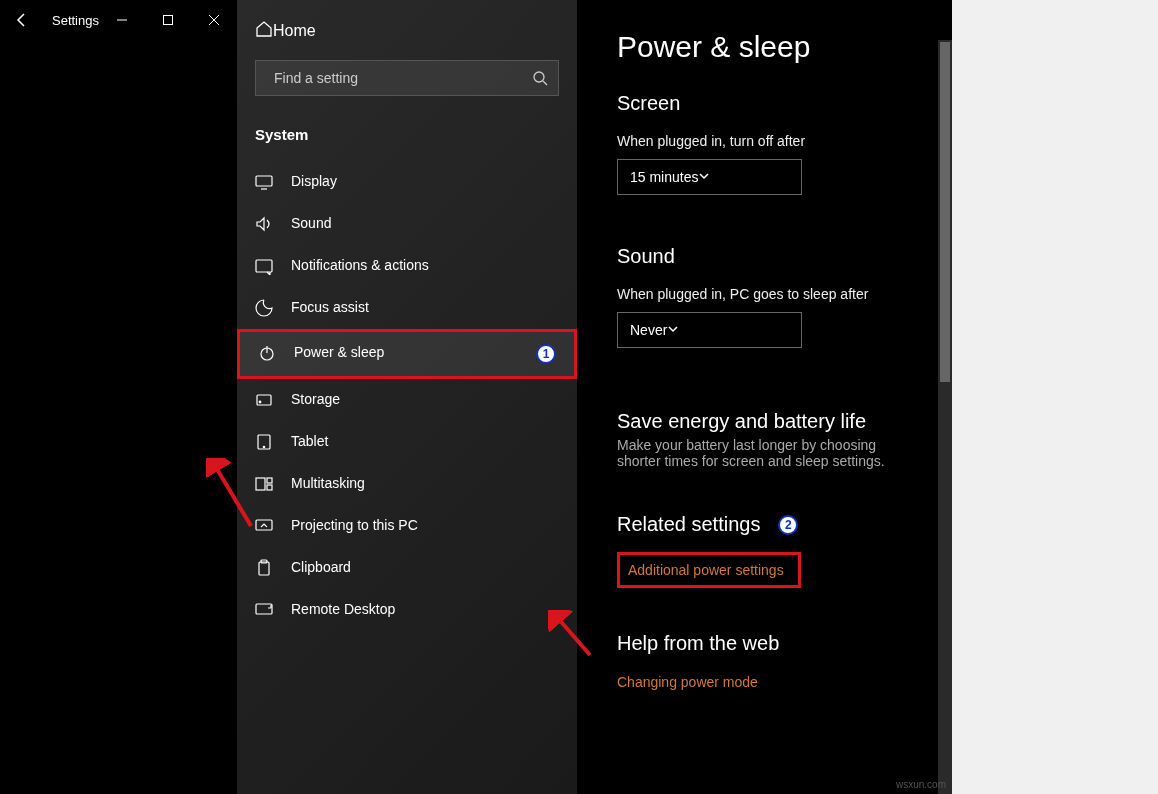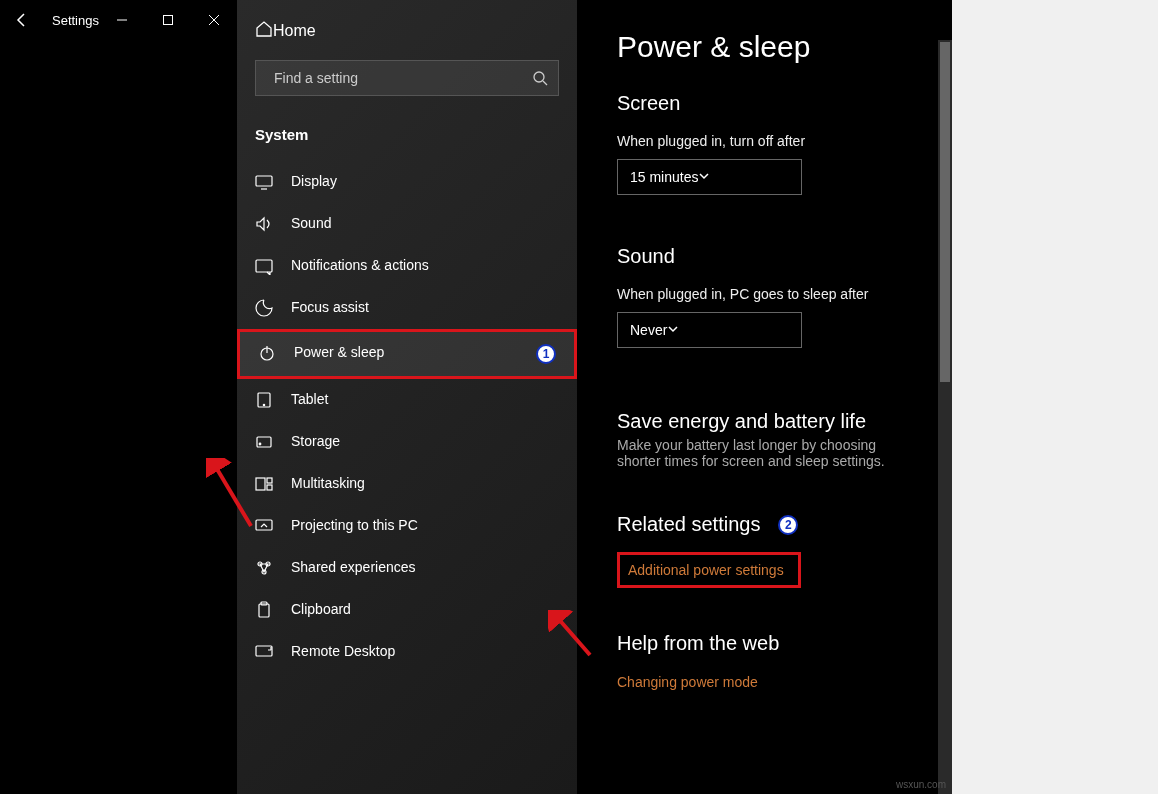--- a/index.html
+++ b/index.html
@@ -153,35 +153,35 @@
               <line x1="9" y1="2" x2="9" y2="9"></line>
             </svg>
         </span>
         <span>Power &amp; sleep</span>
         <span class="marker" style="margin-left:auto;">1</span>
       </div>
 
       <div class="nav-item">
         <span class="nav-icon">
           <svg viewBox="0 0 18 18">
+              <rect x="2" y="4" width="14" height="10" rx="1"></rect>
+              <circle cx="5" cy="11" r="0.8" fill="#fff"></circle>
+            </svg>
+        </span>
+        <span>Storage</span>
+      </div>
+
+      <div class="nav-item">
+        <span class="nav-icon">
+          <svg viewBox="0 0 18 18">
               <rect x="3" y="2" width="12" height="14" rx="1"></rect>
               <circle cx="9" cy="14" r="0.7" fill="#fff"></circle>
             </svg>
         </span>
         <span>Tablet</span>
-      </div>
-
-      <div class="nav-item">
-        <span class="nav-icon">
-          <svg viewBox="0 0 18 18">
-              <rect x="2" y="4" width="14" height="10" rx="1"></rect>
-              <circle cx="5" cy="11" r="0.8" fill="#fff"></circle>
-            </svg>
-        </span>
-        <span>Storage</span>
       </div>
 
       <div class="nav-item">
         <span class="nav-icon">
           <svg viewBox="0 0 18 18">
               <rect x="1" y="3" width="9" height="12"></rect>
               <rect x="12" y="3" width="5" height="5"></rect>
               <rect x="12" y="10" width="5" height="5"></rect>
             </svg>
         </span>
@@ -191,31 +191,20 @@
       <div class="nav-item">
         <span class="nav-icon">
           <svg viewBox="0 0 18 18">
               <rect x="1" y="3" width="16" height="10" rx="1"></rect>
               <path d="M6 10 L9 7 L12 10"></path>
             </svg>
         </span>
         <span>Projecting to this PC</span>
       </div>
 
-      <div class="nav-item">
-        <span class="nav-icon">
-          <svg viewBox="0 0 18 18">
-              <circle cx="5" cy="5" r="2"></circle>
-              <circle cx="13" cy="5" r="2"></circle>
-              <circle cx="9" cy="13" r="2"></circle>
-              <path d="M5 5 L13 5 L9 13 Z"></path>
-            </svg>
-        </span>
-        <span>Shared experiences</span>
-      </div>
 
       <div class="nav-item">
         <span class="nav-icon">
           <svg viewBox="0 0 18 18">
               <rect x="4" y="3" width="10" height="13" rx="1"></rect>
               <rect x="6" y="1" width="6" height="3" rx="1"></rect>
             </svg>
         </span>
         <span>Clipboard</span>
       </div>

